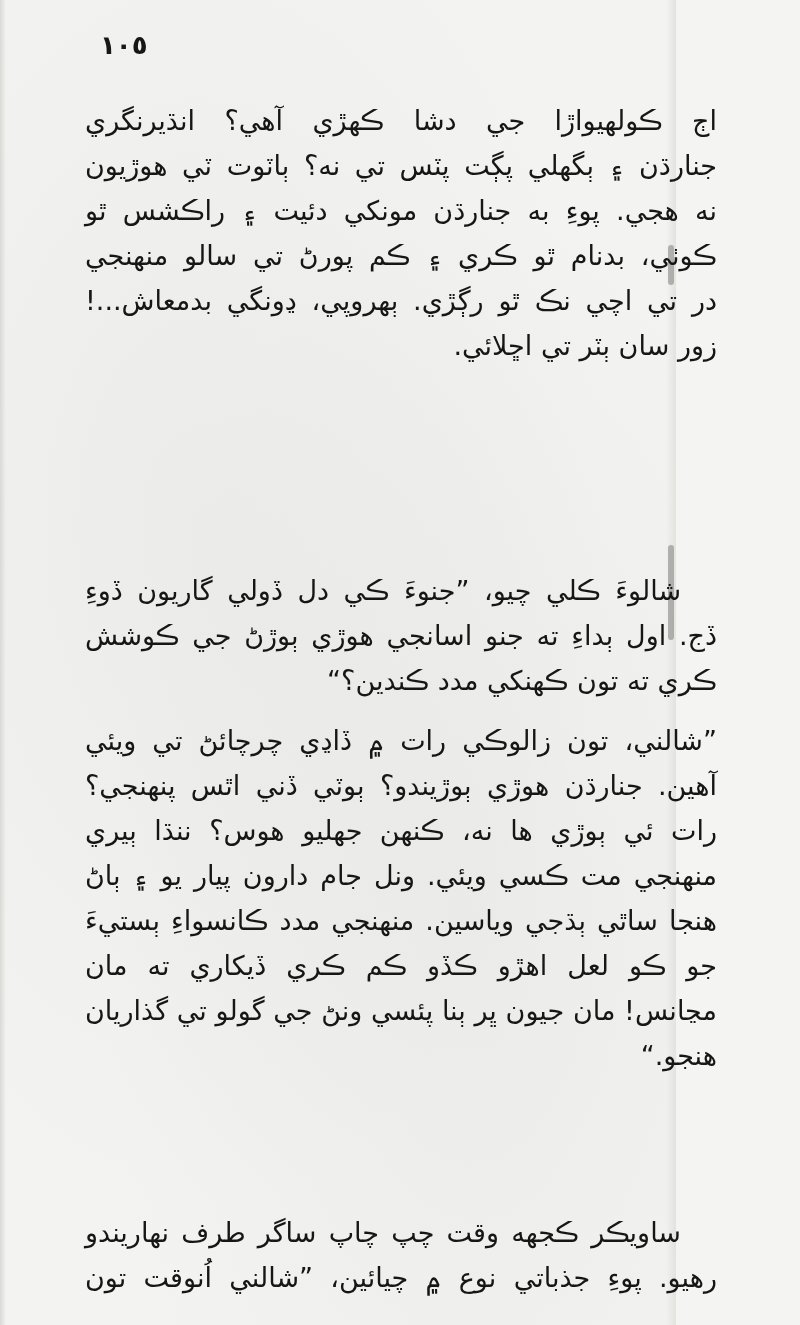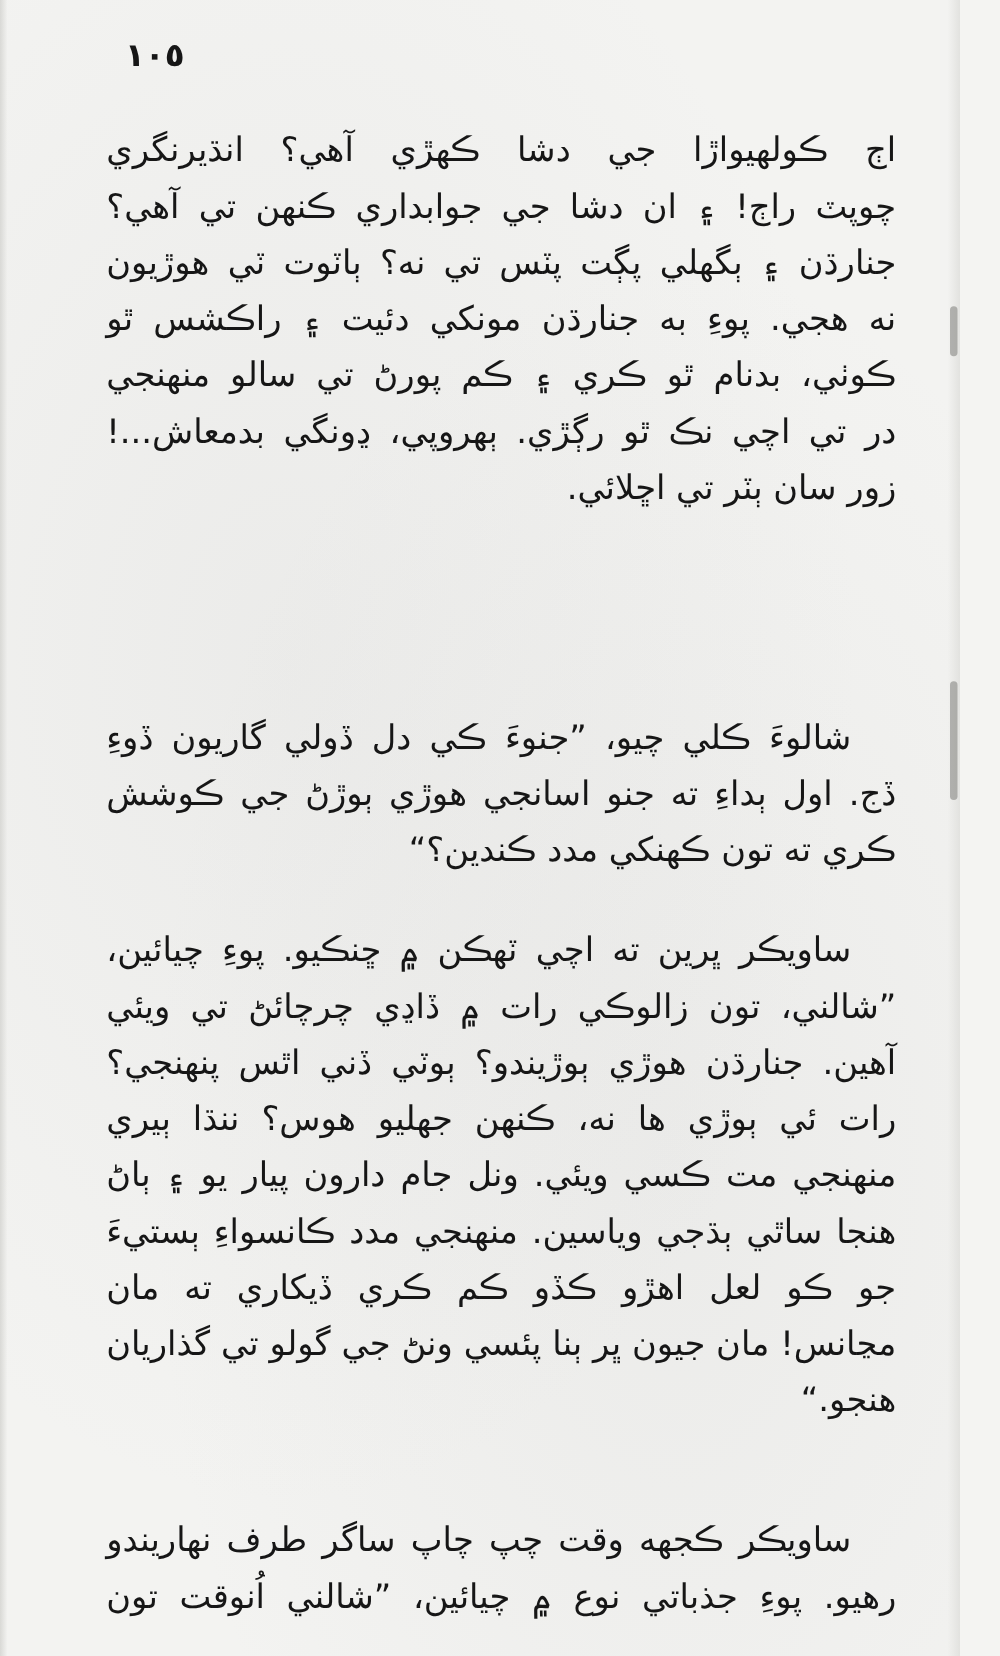--- a/index.html
+++ b/index.html
@@ -11,21 +11,21 @@
       height: 1325px;
       background: #f4f4f2;
       position: relative;
       overflow: hidden;
       font-family: "DejaVu Sans", sans-serif;
       color: #161616;
     }
     .page {
       position: absolute;
       left: 0; top: 0;
-      width: 768px; height: 1325px;
+      width: 676px; height: 1325px;
       background:
         radial-gradient(ellipse at 30% 40%, rgba(200,200,200,0.18), rgba(0,0,0,0) 60%),
         radial-gradient(ellipse at 70% 70%, rgba(190,190,190,0.15), rgba(0,0,0,0) 55%),
         #f3f3f1;
     }
     .left-edge {
       position: absolute;
       left: 0; top: 0;
       width: 6px; height: 1325px;
       background: linear-gradient(to right, #d9d9d6, rgba(243,243,241,0));
@@ -85,36 +85,34 @@
 <div class="page">
   <div class="left-edge"></div>
   <div class="right-edge"></div>
   <div class="edge-mark" style="top:245px;height:40px;"></div>
   <div class="edge-mark" style="top:545px;height:95px;"></div>
 
   <div class="page-number">١٠٥</div>
 
   <div class="text-block" style="top:98px;">
     <span class="line">اڄ ڪولهيواڙا جي دشا ڪهڙي آهي؟ انڌيرنگري</span>
-    <span class="line">چوپٽ راڄ! ۽ ان دشا جي جوابداري ڪنهن تي آهي؟</span>
     <span class="line">جنارڌن ۽ ٻگهلي پڳت پٽس تي نه؟ ٻاٽوت ٽي هوڙيون</span>
     <span class="line">نه هجي. پوءِ به جنارڌن مونکي دئيت ۽ راڪشس ٿو</span>
     <span class="line">ڪوٺي، بدنام ٿو ڪري ۽ ڪم پورڻ تي سالو منهنجي</span>
     <span class="line">در تي اچي نڪ ٿو رڳڙي. ٻهروپي، ڍونگي بدمعاش...!</span>
     <span class="line last">زور سان ٻٽر تي اڇلائي.</span>
   </div>
 
   <div class="text-block" style="top:548px;">
     <span class="line indent">شالوءَ ڪلي چيو، ”جنوءَ ڪي دل ڏولي گاريون ڏوءِ</span>
     <span class="line">ڏج. اول ٻداءِ ته جنو اسانجي هوڙي ٻوڙڻ جي ڪوشش</span>
     <span class="line last">ڪري ته تون ڪهنکي مدد ڪندين؟“</span>
   </div>
 
   <div class="text-block" style="top:718px;">
-    <span class="line indent">ساويڪر ڀرين ته اچي ٽهڪن ۾ ڇنڪيو. پوءِ چيائين،</span>
     <span class="line">”شالني، تون زالوڪي رات ۾ ڏاڍي چرچائڻ تي ويئي</span>
     <span class="line">آهين. جنارڌن هوڙي ٻوڙيندو؟ ٻوٽي ڏني اٿس پنهنجي؟</span>
     <span class="line">رات ئي ٻوڙي ها نه، ڪنهن جهليو هوس؟ ننڌا ٻيري</span>
     <span class="line">منهنجي مت ڪسي ويئي. ونل جام دارون پيار يو ۽ ٻاڻ</span>
     <span class="line">هنجا ساٿي ٻڌجي وياسين. منهنجي مدد ڪانسواءِ ٻستيءَ</span>
     <span class="line">جو ڪو لعل اهڙو ڪڏو ڪم ڪري ڏيکاري ته مان</span>
     <span class="line">مڃانس! مان جيون ڀر ٻنا پئسي ونڻ جي گولو تي گذاريان</span>
     <span class="line last">هنجو.“</span>
   </div>
 

